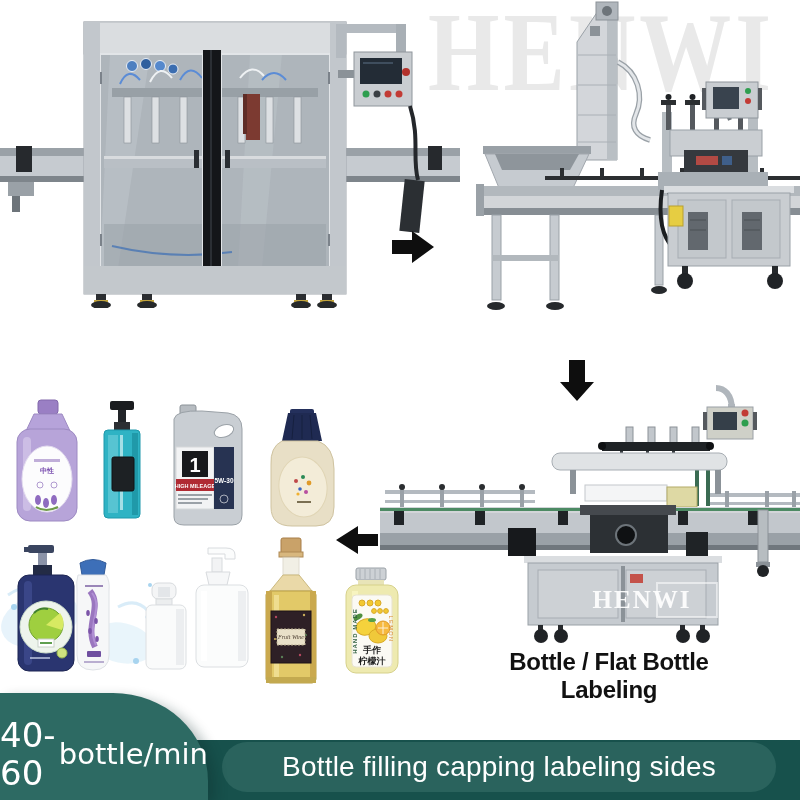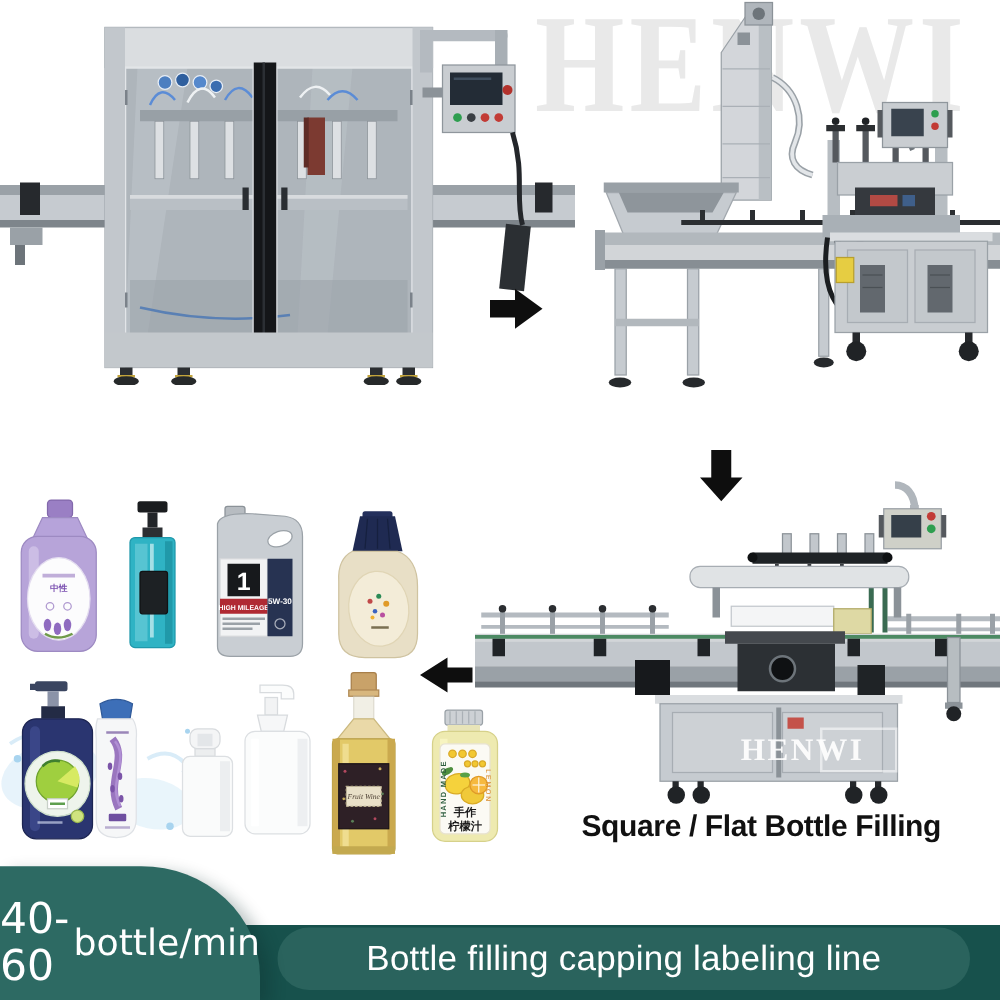--- a/index.html
+++ b/index.html
@@ -535,24 +535,24 @@
       <text x="372" y="269" text-anchor="middle" font-size="9" font-weight="bold" fill="#1d1d1d">柠檬汁</text>
     </g>
   </svg>
 
   <svg class="abs overlay" viewBox="0 0 800 800">
     <polygon fill="#0e0e0e" points="392,240 412,240 412,231 434,247 412,263 412,254 392,254"></polygon>
     <polygon fill="#0e0e0e" points="569,360 585,360 585,382 594,382 577,401 560,382 569,382"></polygon>
     <polygon fill="#0e0e0e" points="378,534 358,534 358,526 336,540 358,554 358,546 378,546"></polygon>
   </svg>
 
-  <div class="abs caption cap3">Square / Flat Bottle Filling</div>
+  <div class="abs caption cap3">Bottle / Flat Bottle Labeling</div>
 
   <div class="abs band"></div>
   <div class="abs banner-pill">
-    <span>Bottle filling capping labeling line</span>
+    <span>Bottle filling capping labeling sides</span>
   </div>
   <div class="abs badge">
     <div class="l1">40-60</div>
     <div class="l2">bottle/min</div>
   </div>
 
 </div>
 
 </body></html>

